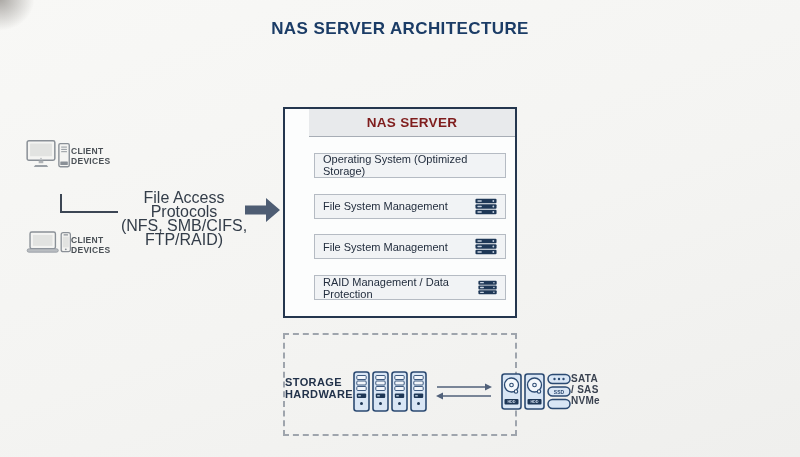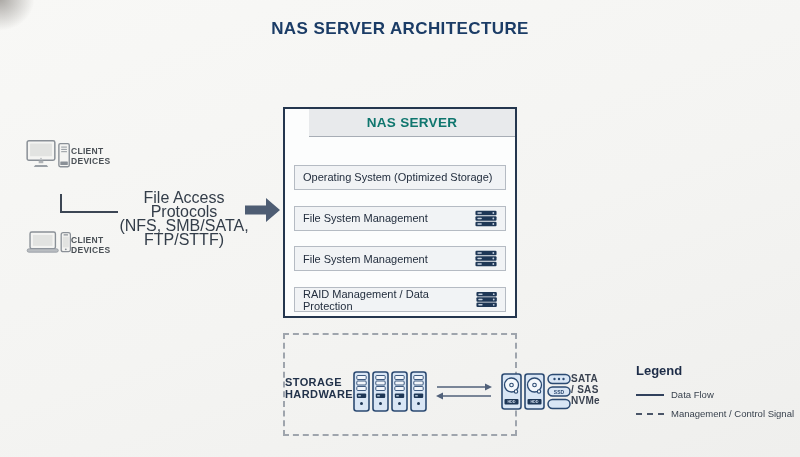--- a/index.html
+++ b/index.html
@@ -29,25 +29,25 @@
   }
   .block-arrow { position:absolute; left:245px; top:197px; }
   
   .nas-box {
     position:absolute; left:283px; top:107px; width:234px; height:211px;
     box-sizing:border-box; background:#fcfdfd; border:2px solid #24364e;
   }
   .nas-header {
     height:27px; line-height:27px; text-align:center;
     background:#e8eaec; border-bottom:1px solid #a7adb5;
-    font-size:13.5px; font-weight:bold; color:#0f766e; letter-spacing:0.3px;margin-left:24px;
+    font-size:13.5px; font-weight:bold; color:#7f1d1d; letter-spacing:0.3px;margin-left:24px;
   }
   .nas-rows {
     height:179px; display:flex; flex-direction:column;
-    justify-content:space-evenly; padding:12px 9px;
+    justify-content:space-evenly; padding:0 9px;margin-left:20px;
   }
   .nas-row {
     box-sizing:border-box; height:25px; display:flex; align-items:center;
     justify-content:space-between; padding:0 8px;
     background:#f1f3f5; border:1px solid #b5bbc3;
     font-size:11px; color:#232e3e;
   }
   
   .storage-box {
     position:absolute; left:283px; top:333px; width:234px; height:103px;
@@ -104,21 +104,21 @@
       <rect x="61" y="3" width="16" height="33" rx="3.5" fill="#f4f4f2" stroke="#8a9097" stroke-width="2.2"></rect>
       <rect x="65" y="5.8" width="8" height="2.4" rx="1" fill="#8a9097"></rect>
       <rect x="63.8" y="10" width="10.4" height="18.5" fill="#e2e3e1"></rect>
       <circle cx="69" cy="32" r="1.6" fill="#8a9097"></circle>
     </svg>
     <div class="client-label">CLIENT DEVICES</div>
   </div>
 
   <div class="protocols">
     <div>File Access Protocols</div>
-    <div>(NFS, SMB/SATA, FTP/STTF)</div>
+    <div>(NFS, SMB/CIFS, FTP/RAID)</div>
   </div>
 
   <svg class="block-arrow" width="36" height="26" viewBox="0 0 36 26">
     <path d="M0 8.5 L21 8.5 L21 1 L35 13 L21 25 L21 17.5 L0 17.5 Z" fill="#4e5d73"></path>
   </svg>
 
   <div class="nas-box">
     <div class="nas-header">NAS SERVER</div>
     <div class="nas-rows">
 
@@ -248,24 +248,13 @@
           <circle cx="16.5" cy="6" r="1.2" fill="#2b4a72"></circle>
           <rect x="1" y="14" width="22" height="9" rx="4.5" fill="#d9e6f5" stroke="#2b4a72" stroke-width="1.5"></rect>
           <text x="12" y="20.8" font-size="5" font-weight="bold" fill="#2b4a72" text-anchor="middle">SSD</text>
           <rect x="1" y="26.5" width="22" height="9" rx="4.5" fill="#d9e6f5" stroke="#2b4a72" stroke-width="1.5"></rect>
         </svg>
       </div>
     </div>
     <div class="storage-caption">SATA / SAS NVMe</div>
   </div>
 
-  <div class="legend">
-    <div class="legend-title">Legend</div>
-    <div class="legend-item">
-      <span class="legend-line solid"></span>
-      <span>Data Flow</span>
-    </div>
-    <div class="legend-item">
-      <span class="legend-line dashed"></span>
-      <span>Management / Control Signal</span>
-    </div>
-  </div>
 </div>
 
 </body></html>

